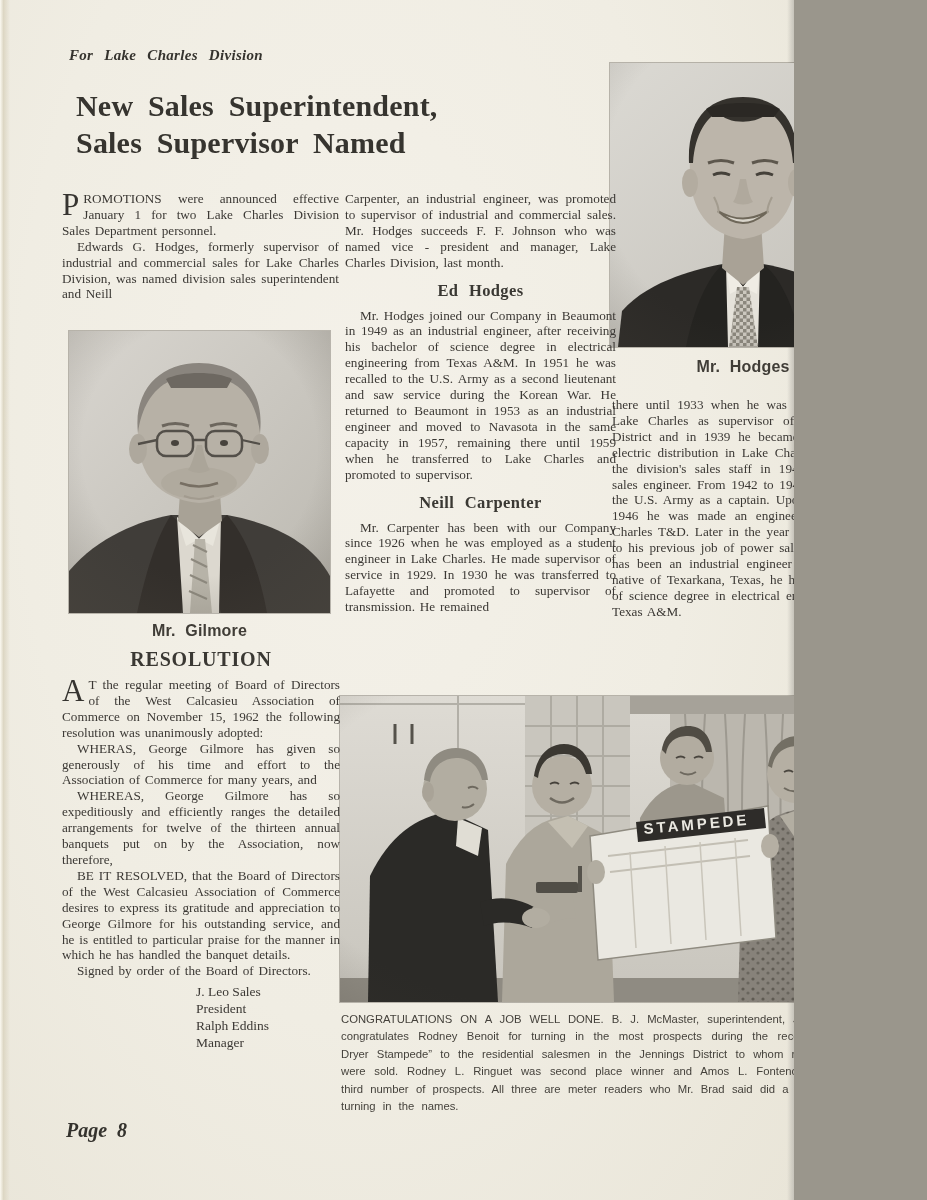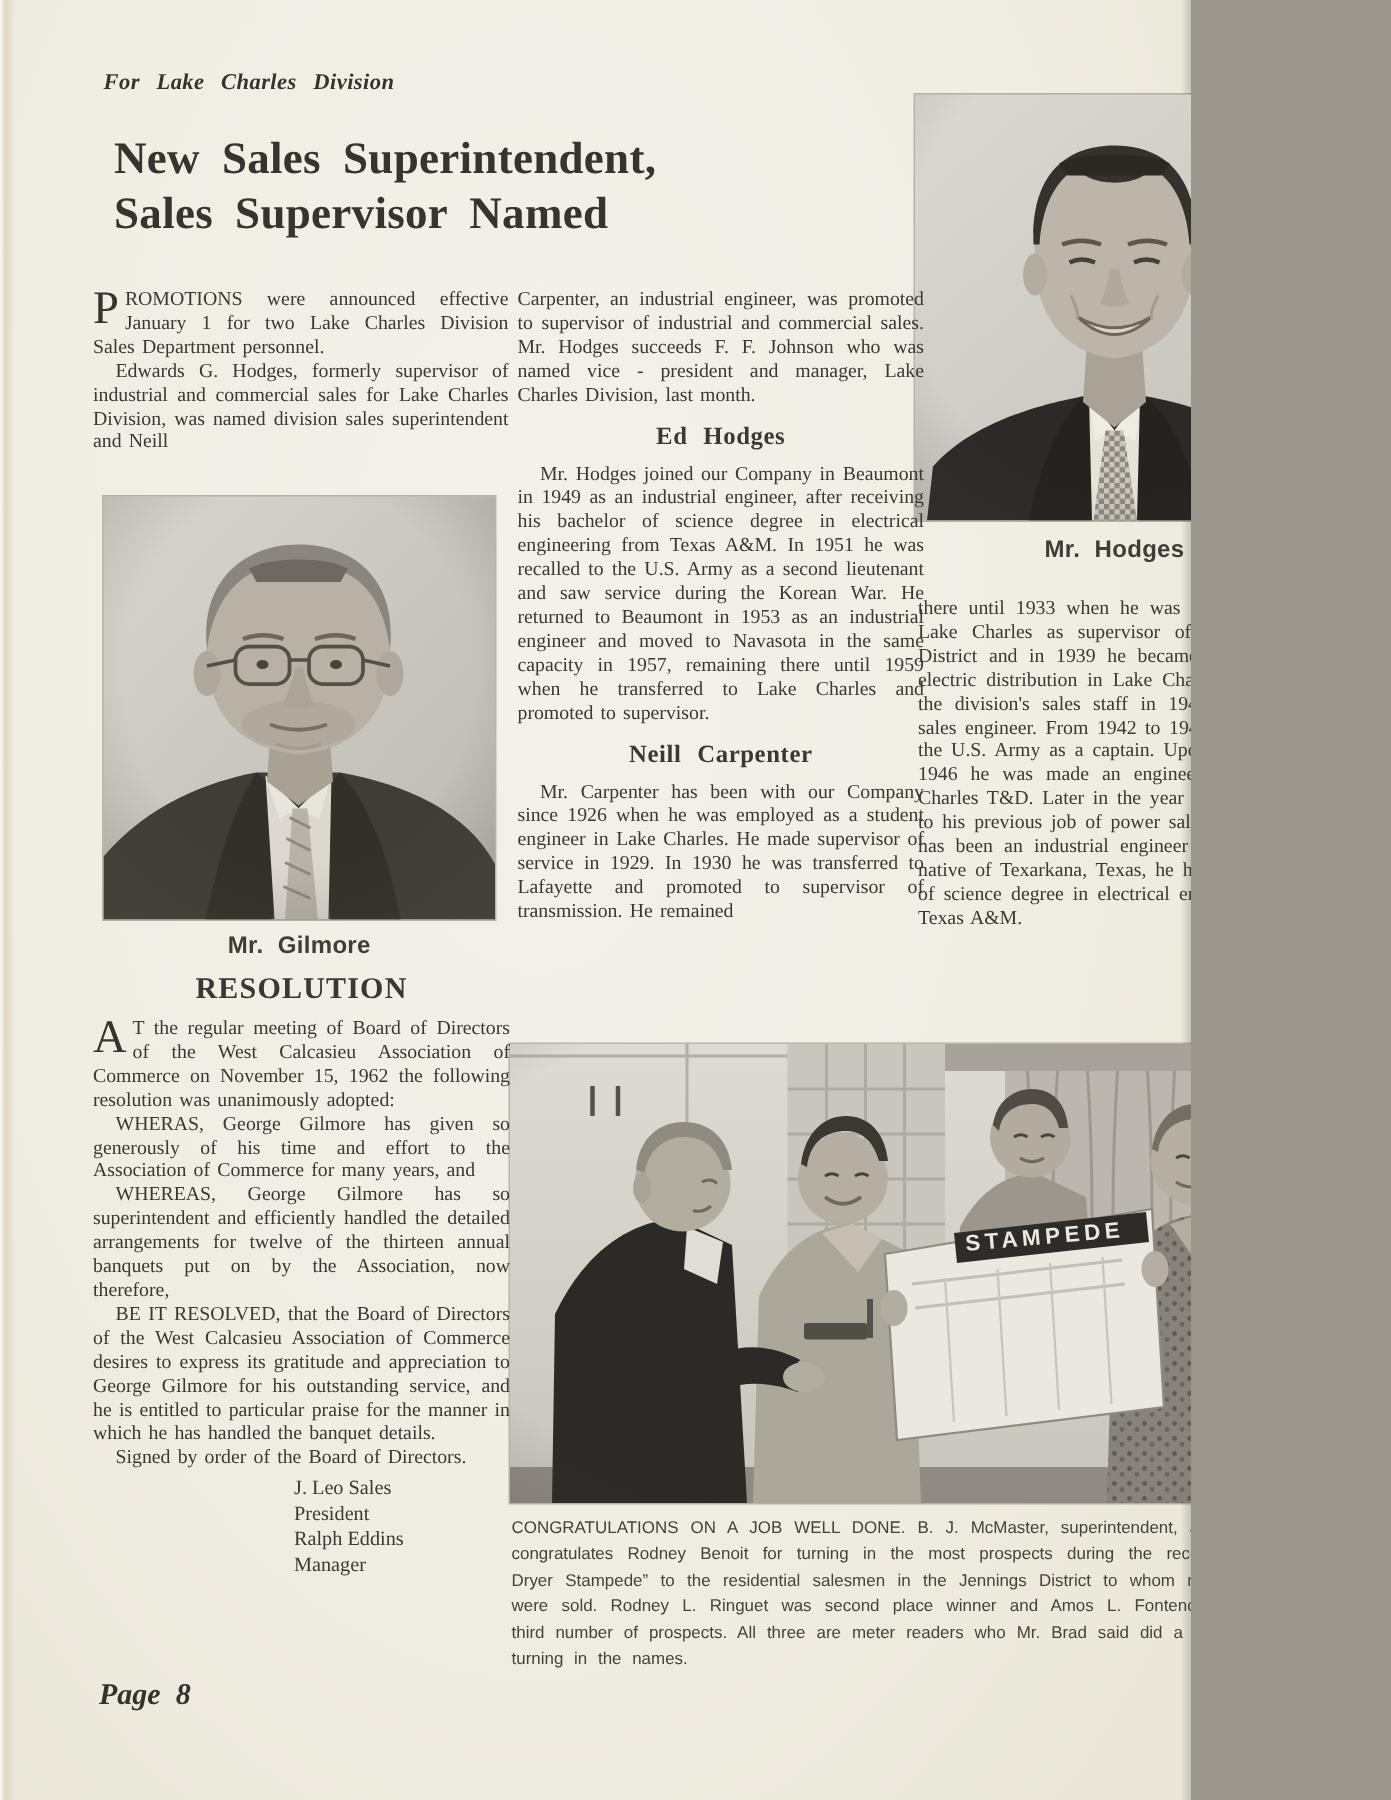--- a/index.html
+++ b/index.html
@@ -170,21 +170,21 @@
   </div>
 
   <div class="col col3-text">
     <p class="p">there until 1933 when he was moved back to Lake Charles as supervisor of Lake Charles District and in 1939 he became supervisor of electric distribution in Lake Charles. He joined the division's sales staff in 1942 as a power sales engineer. From 1942 to 1946 he served in the U.S. Army as a captain. Upon his return in 1946 he was made an engineer in the Lake Charles T&amp;D. Later in the year he moved back to his previous job of power sales engineer. He has been an industrial engineer since 1949. A native of Texarkana, Texas, he holds a bachelor of science degree in electrical engineering from Texas A&amp;M.</p>
   </div>
 
   <div class="col res-block">
     <div class="subhead res-head">RESOLUTION</div>
     <p class="p"><span class="dropcap">A</span><span>T the regular meeting of Board of Directors of the West Calcasieu Association of Commerce on November 15, 1962 the following resolution was unanimously adopted:</span></p>
     <p class="p ind">WHERAS, George Gilmore has given so generously of his time and effort to the Association of Commerce for many years, and</p>
-    <p class="p ind">WHEREAS, George Gilmore has so superintendent and efficiently handled the detailed arrangements for twelve of the thirteen annual banquets put on by the Association, now therefore,</p>
+    <p class="p ind">WHEREAS, George Gilmore has so expeditiously and efficiently ranges the detailed arrangements for twelve of the thirteen annual banquets put on by the Association, now therefore,</p>
     <p class="p ind">BE IT RESOLVED, that the Board of Directors of the West Calcasieu Association of Commerce desires to express its gratitude and appreciation to George Gilmore for his outstanding service, and he is entitled to particular praise for the manner in which he has handled the banquet details.</p>
     <p class="p ind">Signed by order of the Board of Directors.</p>
     <div class="signature">
       <div>J. Leo Sales</div>
       <div>President</div>
       <div>Ralph Eddins</div>
       <div>Manager</div>
     </div>
   </div>
 

